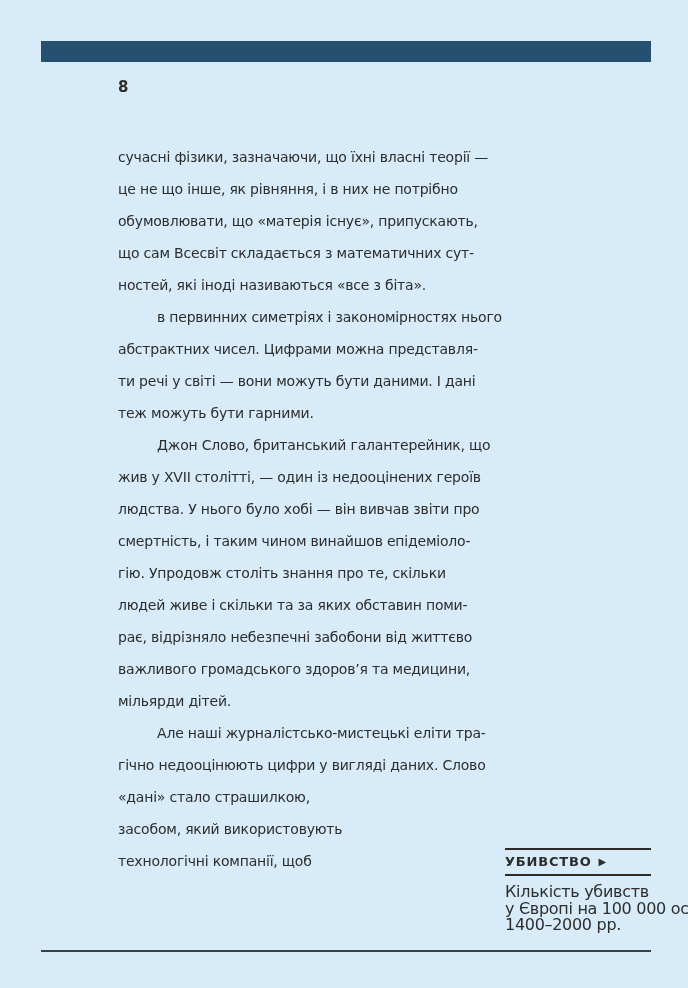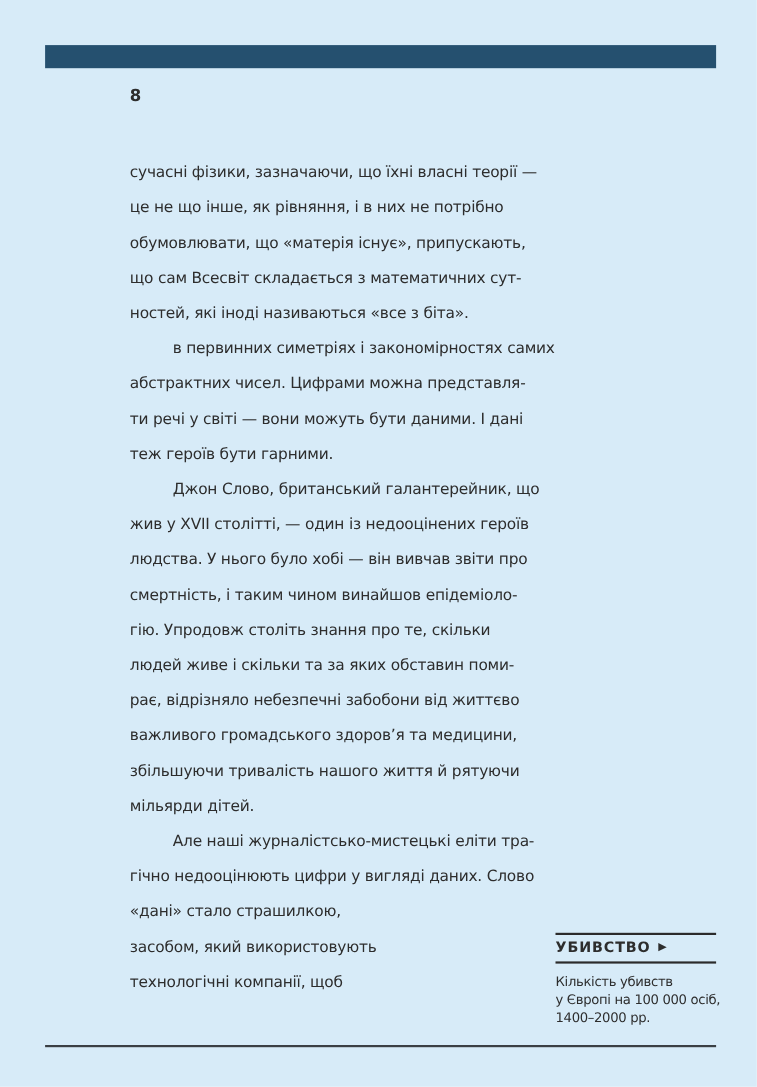--- a/index.html
+++ b/index.html
@@ -65,21 +65,21 @@
     font-weight: bold;
     letter-spacing: 0.8px;
   }
   .note-arrow {
     font-size: 10px;
     margin-left: 7px;
     line-height: 1;
   }
   .note-caption {
     margin-top: 8px;
-    font-size: 12px;
+    font-size: 16px;
     line-height: 16.5px;
     letter-spacing: -0.3px;
   }
   .note-caption .line { white-space: nowrap; }
   .footer-rule {
     position: absolute;
     left: 41px;
     top: 950px;
     width: 610px;
     height: 2px;
@@ -97,35 +97,34 @@
 
   <div class="body-text">
     <div class="para">
         <div class="line">сучасні фізики, зазначаючи, що їхні власні теорії —</div>
         <div class="line">це не що інше, як рівняння, і в них не потрібно</div>
         <div class="line">обумовлювати, що «матерія існує», припускають,</div>
         <div class="line">що сам Всесвіт складається з математичних сут-</div>
         <div class="line">ностей, які іноді називаються «все з біта».</div>
       </div>
     <div class="para indent">
-        <div class="line">в первинних симетріях і закономірностях самих</div>
+        <div class="line">в первинних симетріях і закономірностях нього</div>
         <div class="line">абстрактних чисел. Цифрами можна представля-</div>
         <div class="line">ти речі у світі — вони можуть бути даними. І дані</div>
-        <div class="line">теж героїв бути гарними.</div>
+        <div class="line">теж можуть бути гарними.</div>
       </div>
     <div class="para indent">
         <div class="line">Джон Слово, британський галантерейник, що</div>
         <div class="line">жив у XVII столітті, — один із недооцінених героїв</div>
         <div class="line">людства. У нього було хобі — він вивчав звіти про</div>
         <div class="line">смертність, і таким чином винайшов епідеміоло-</div>
         <div class="line">гію. Упродовж століть знання про те, скільки</div>
         <div class="line">людей живе і скільки та за яких обставин поми-</div>
         <div class="line">рає, відрізняло небезпечні забобони від життєво</div>
         <div class="line">важливого громадського здоров’я та медицини,</div>
-        <div class="line">збільшуючи тривалість нашого життя й рятуючи</div>
         <div class="line">мільярди дітей.</div>
       </div>
     <div class="para indent">
         <div class="line">Але наші журналістсько-мистецькі еліти тра-</div>
         <div class="line">гічно недооцінюють цифри у вигляді даних. Слово</div>
         <div class="line">«дані» стало страшилкою,</div>
         <div class="line">засобом, який використовують</div>
         <div class="line">технологічні компанії, щоб</div>
       </div>
   </div>

